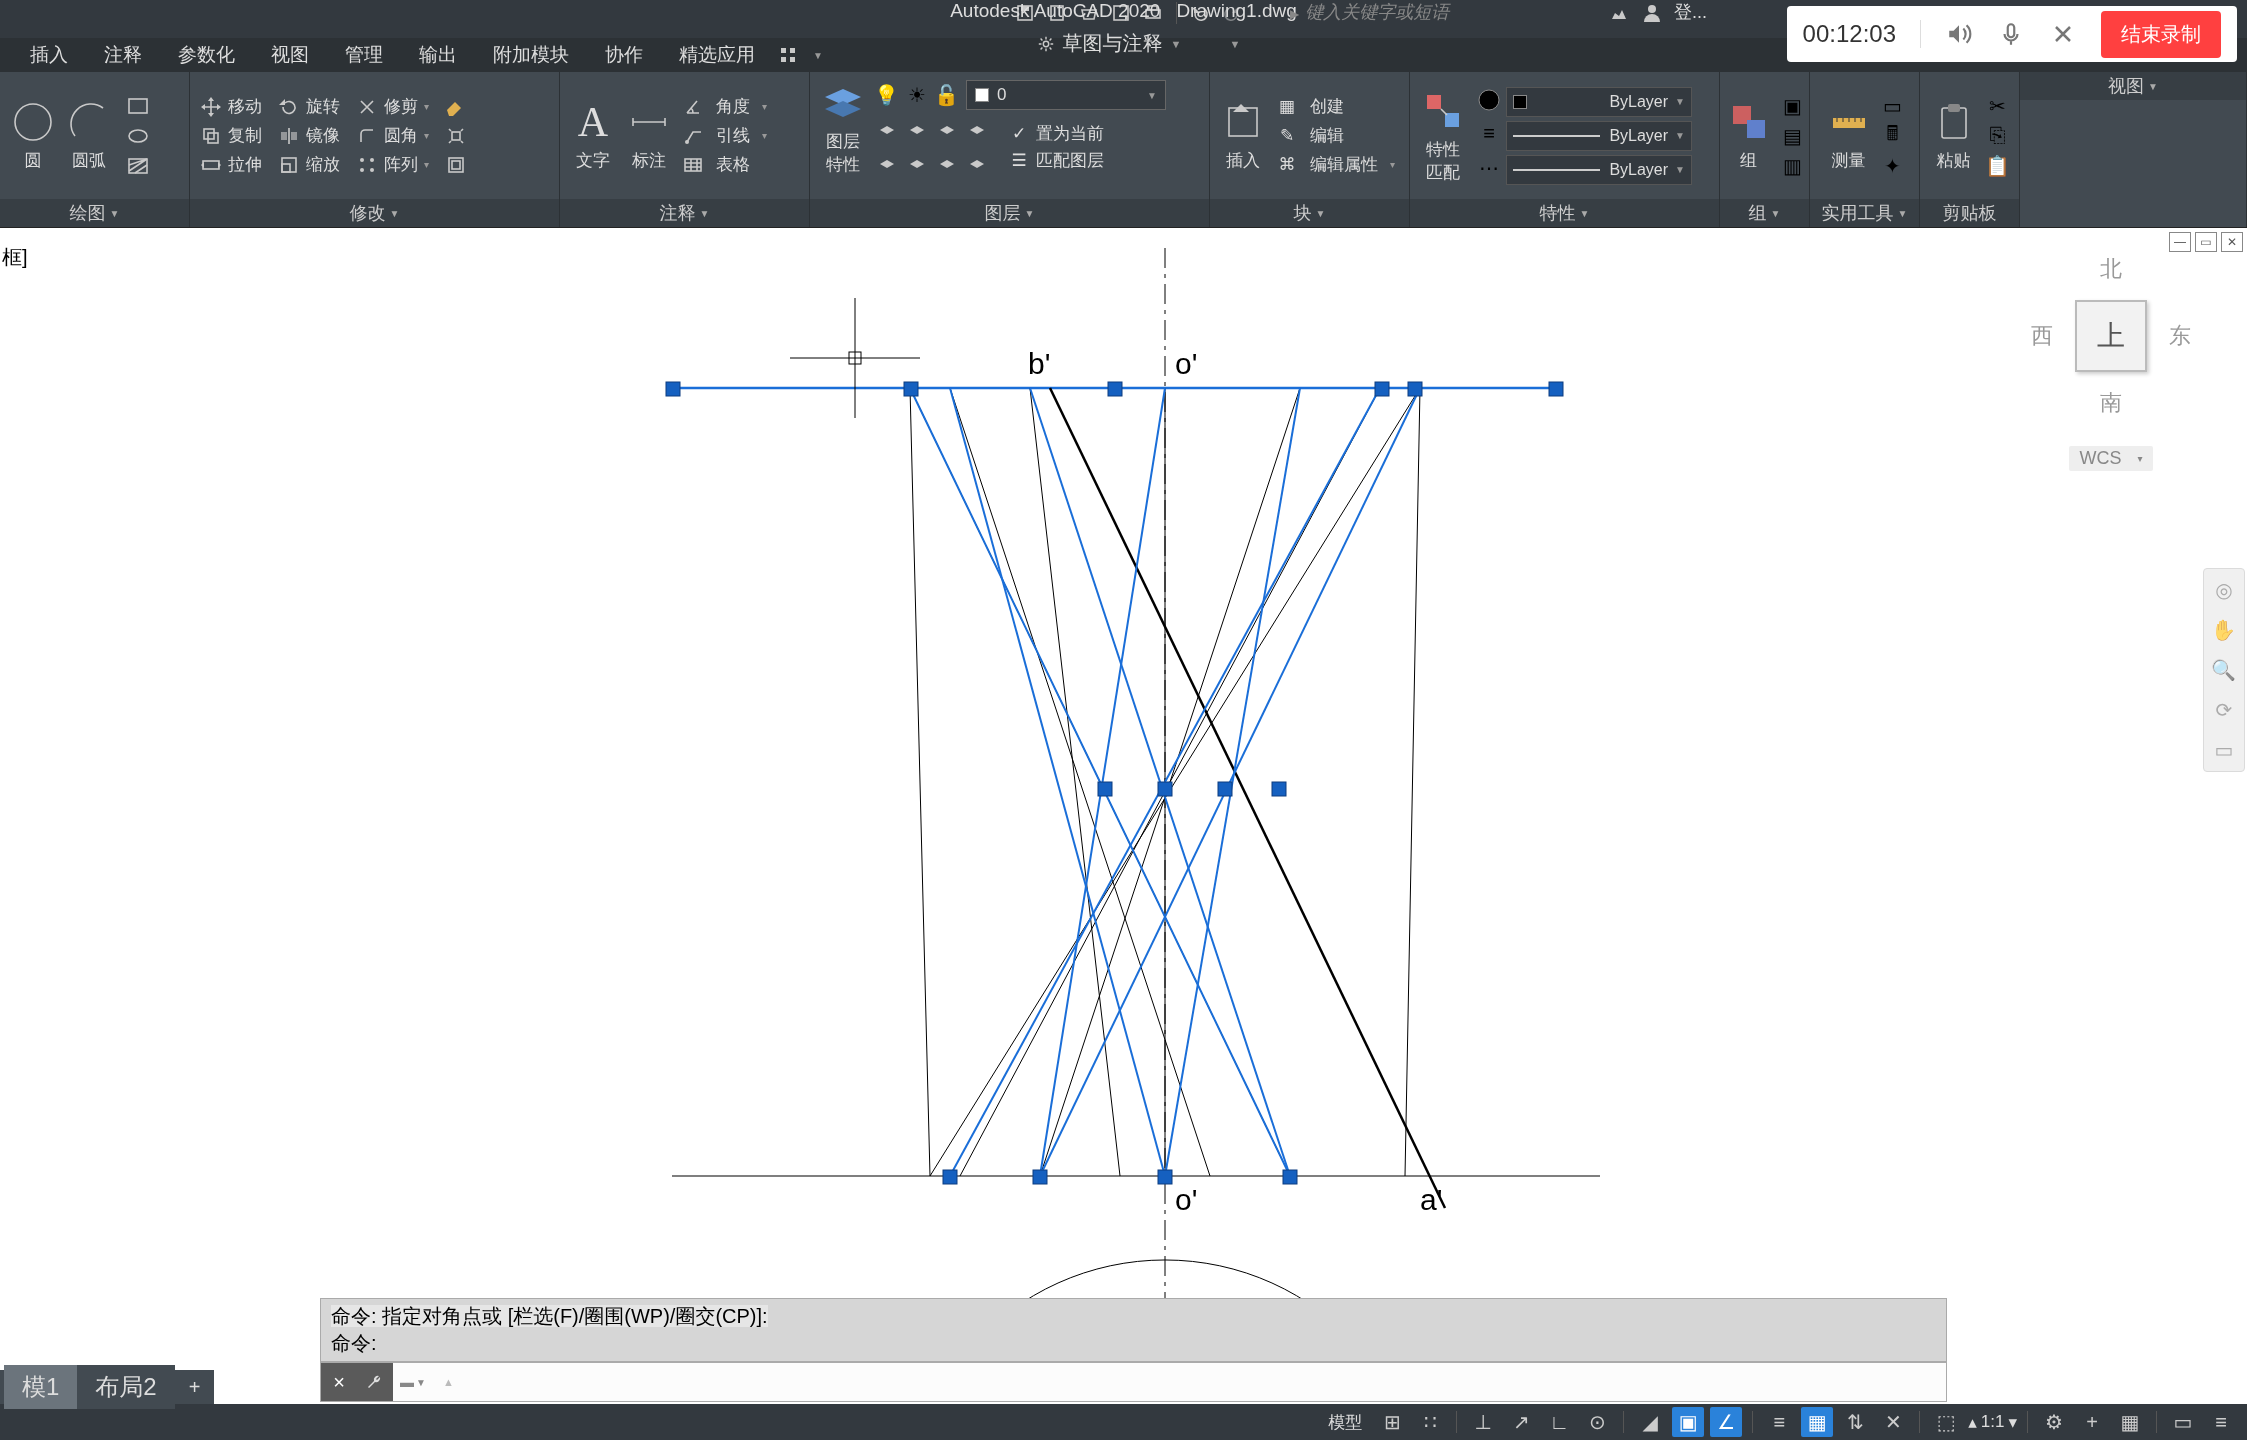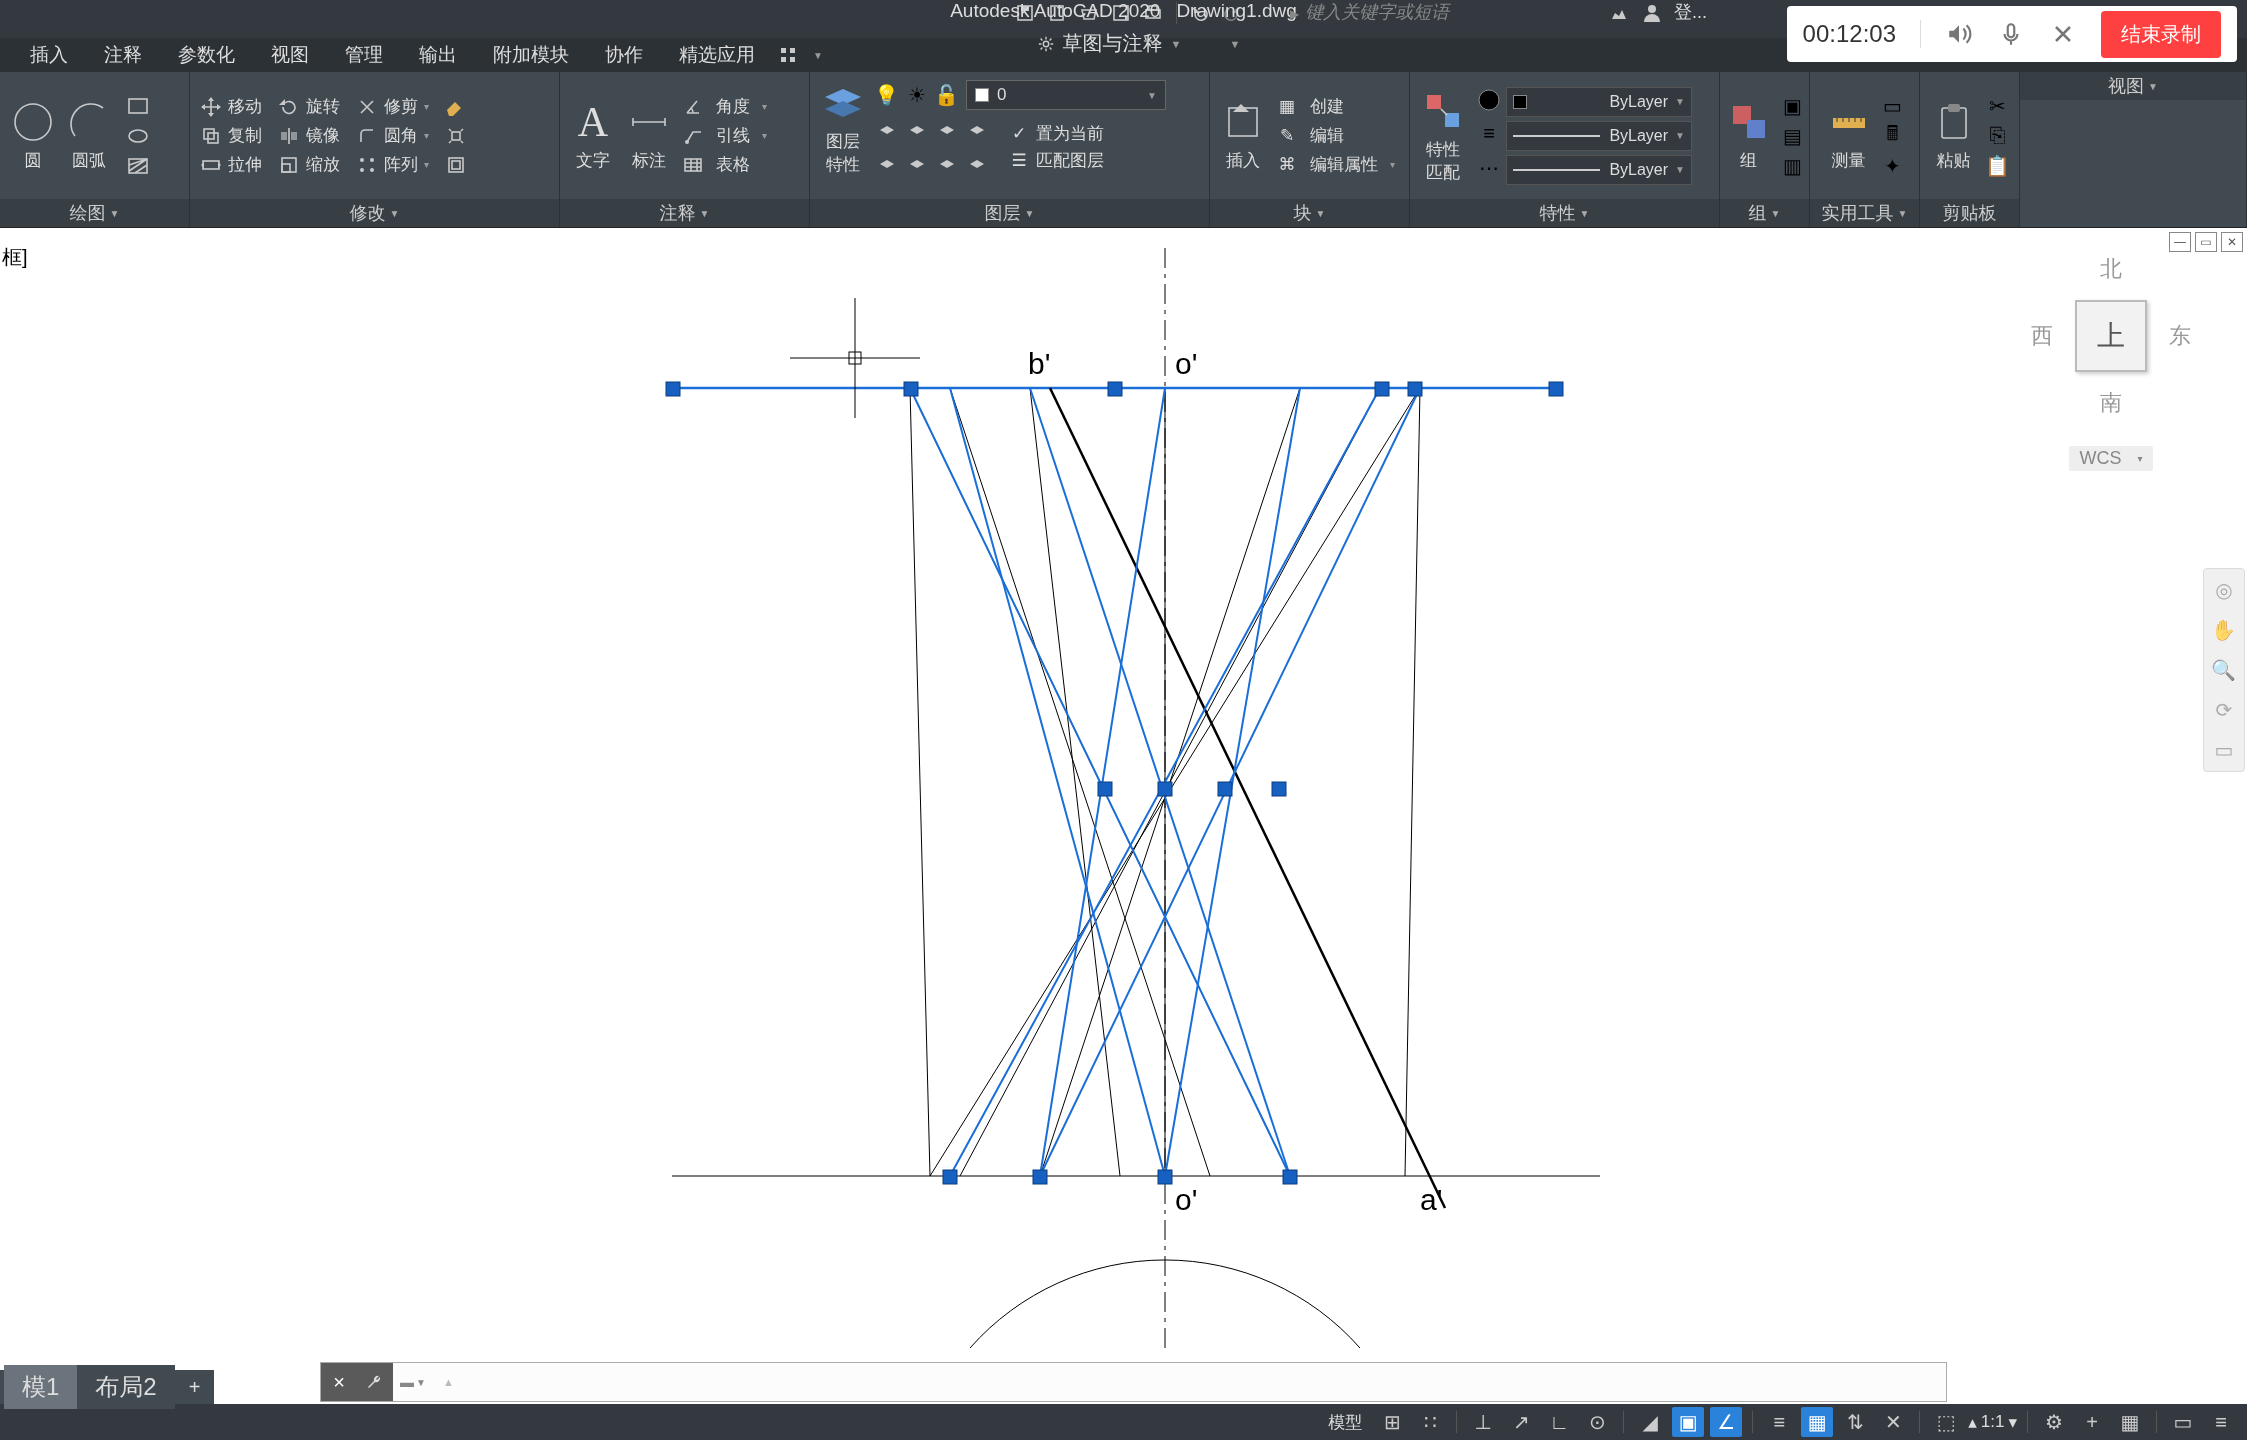--- a/index.html
+++ b/index.html
@@ -772,20 +772,24 @@
   <div class="navbar">
     <div class="nav-icon">◎</div>
     <div class="nav-icon">✋</div>
     <div class="nav-icon">🔍</div>
     <div class="nav-icon">⟳</div>
     <div class="nav-icon">▭</div>
   </div>
 </div>
 
 <div class="cmd-wrap">
+  <div class="cmd-hist">
+    <span class="highlight">命令: 指定对角点或 [栏选(F)/圈围(WP)/圈交(CP)]:</span><br>
+    <span>命令:</span>
+  </div>
   <div class="cmd-line">
     <div class="cmd-x">×</div>
     <div class="cmd-wrench">
         <svg width="18" height="18">
           <path fill="#ddd" d="M14 4a4 4 0 0 1-5 5L3 15l-1-1 6-6a4 4 0 0 1 5-5l-3 3 1 1 3-3z"></path>
         </svg>
       </div>
     <div class="cmd-chev">▬ <span style="font-size:10px">▼</span></div>
     <span style="color:#bbb;padding:0 10px;font-size:11px">▲</span>
   </div>

